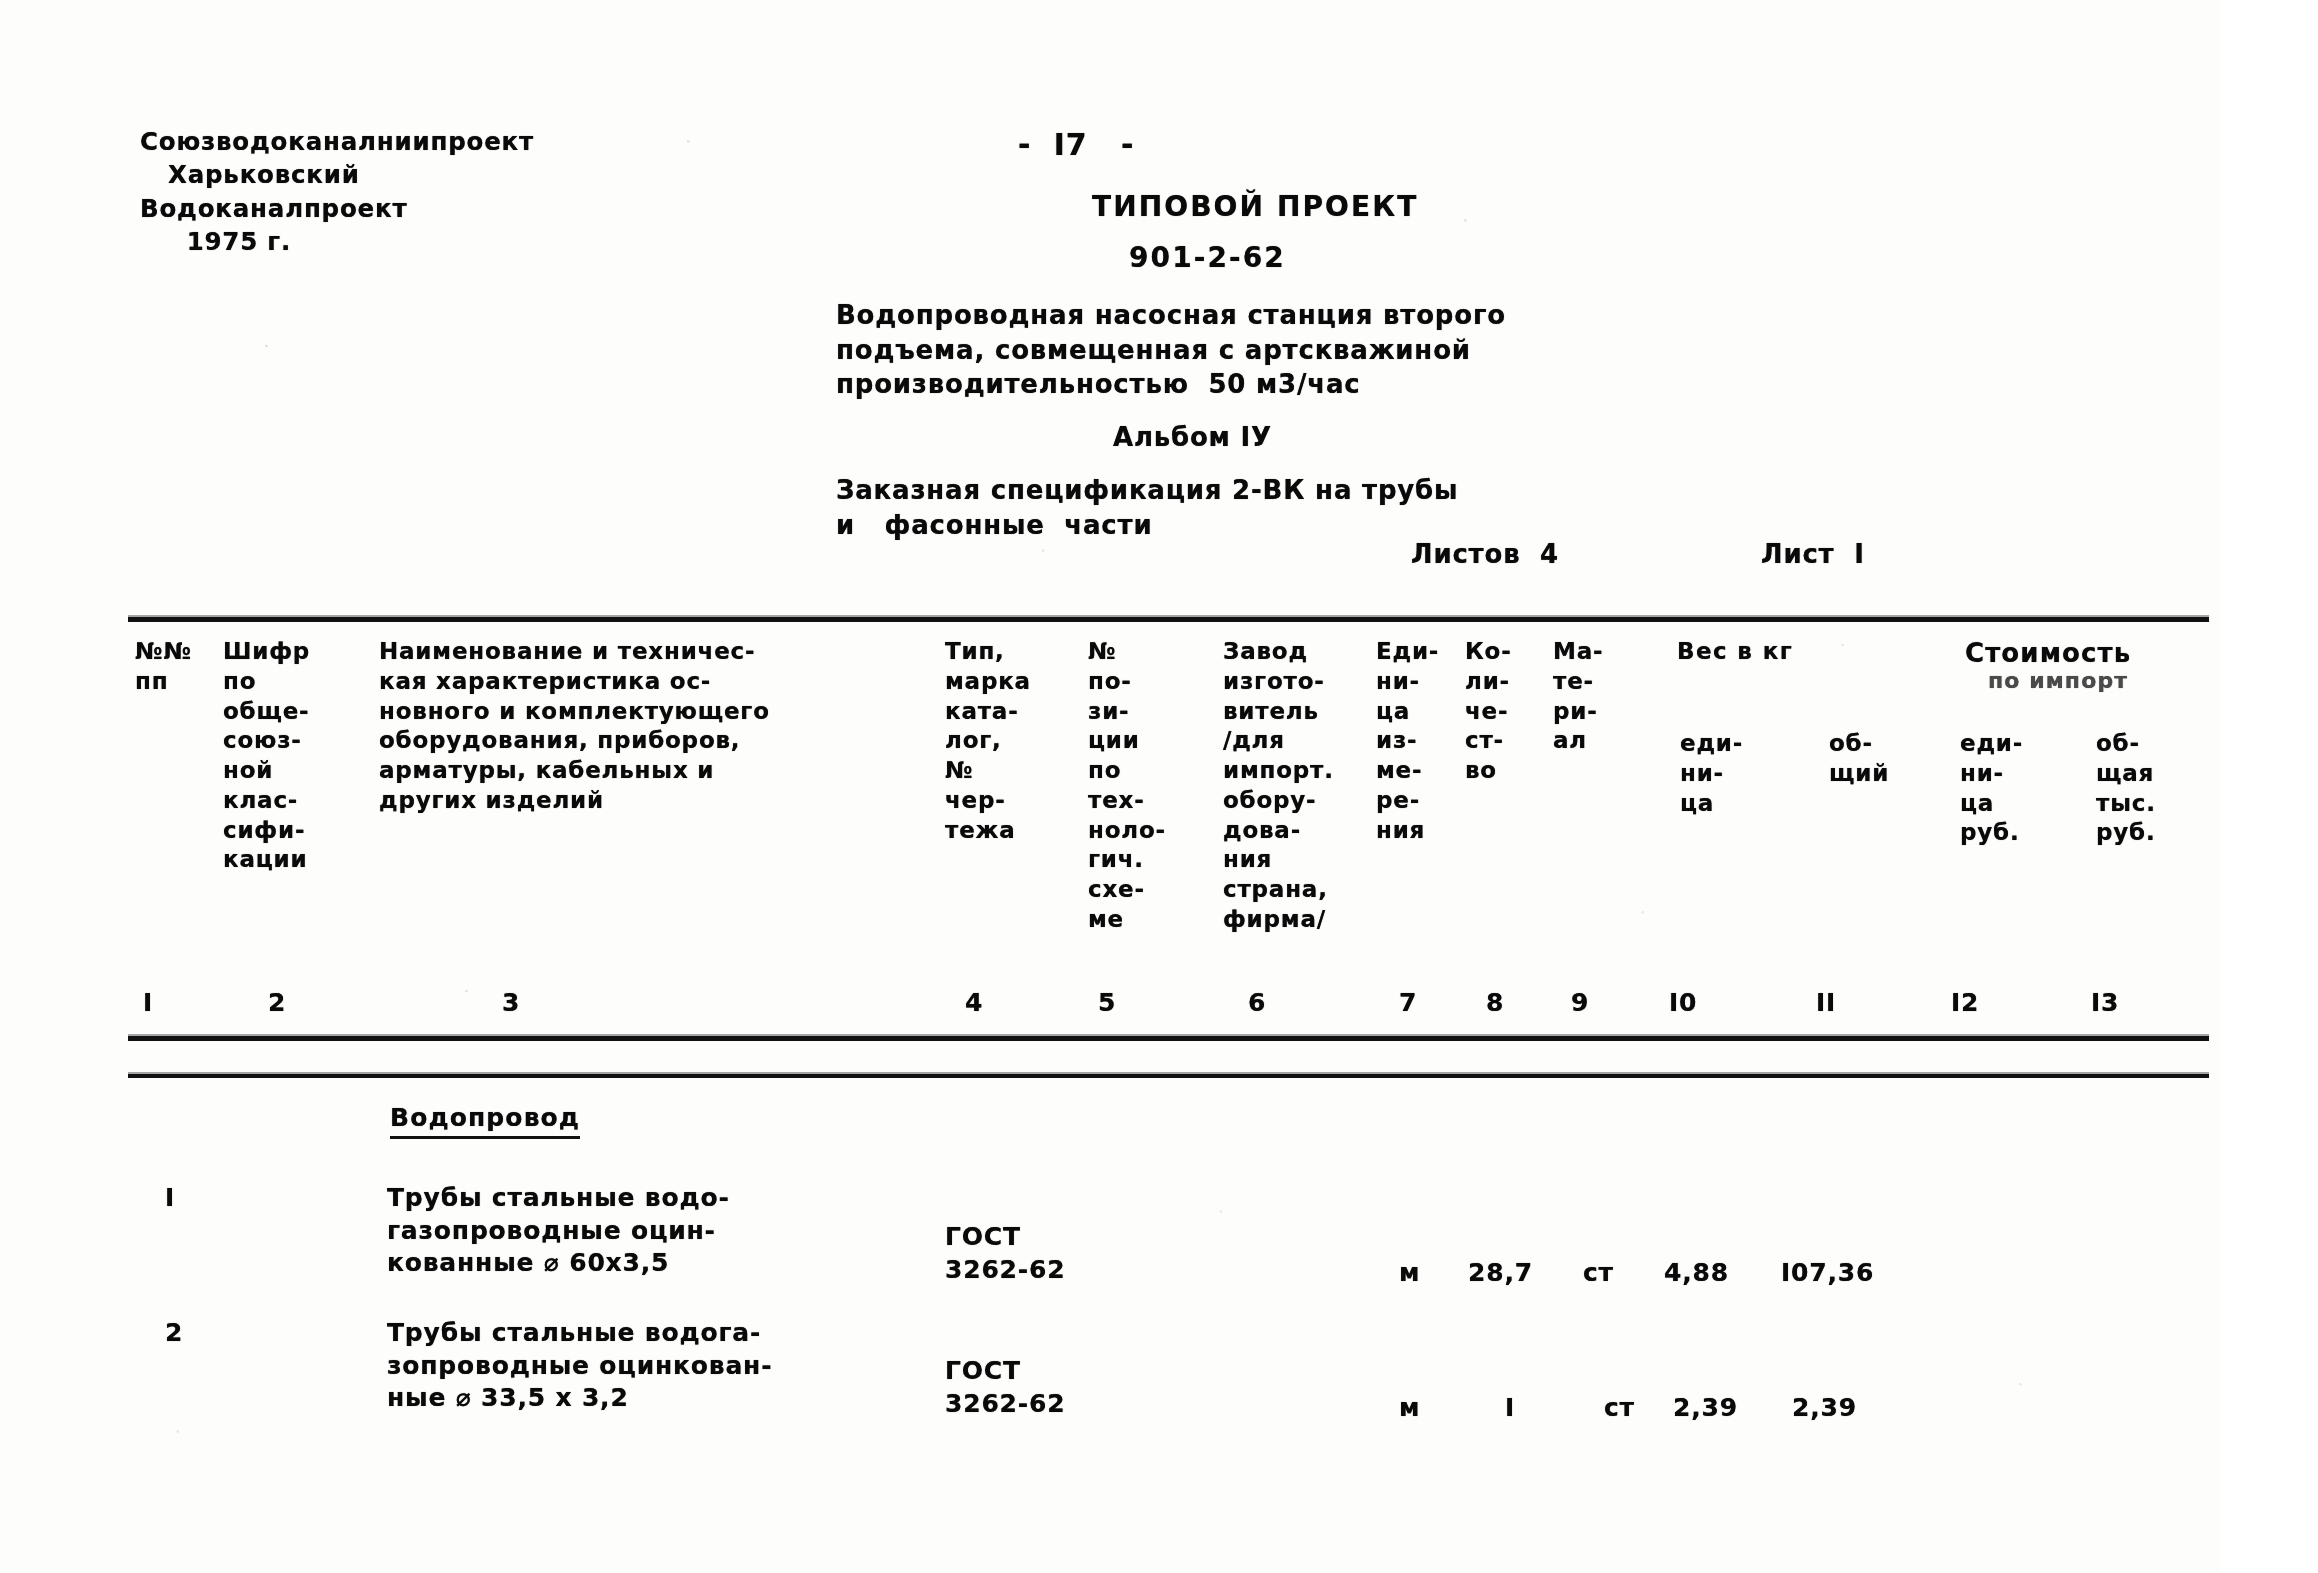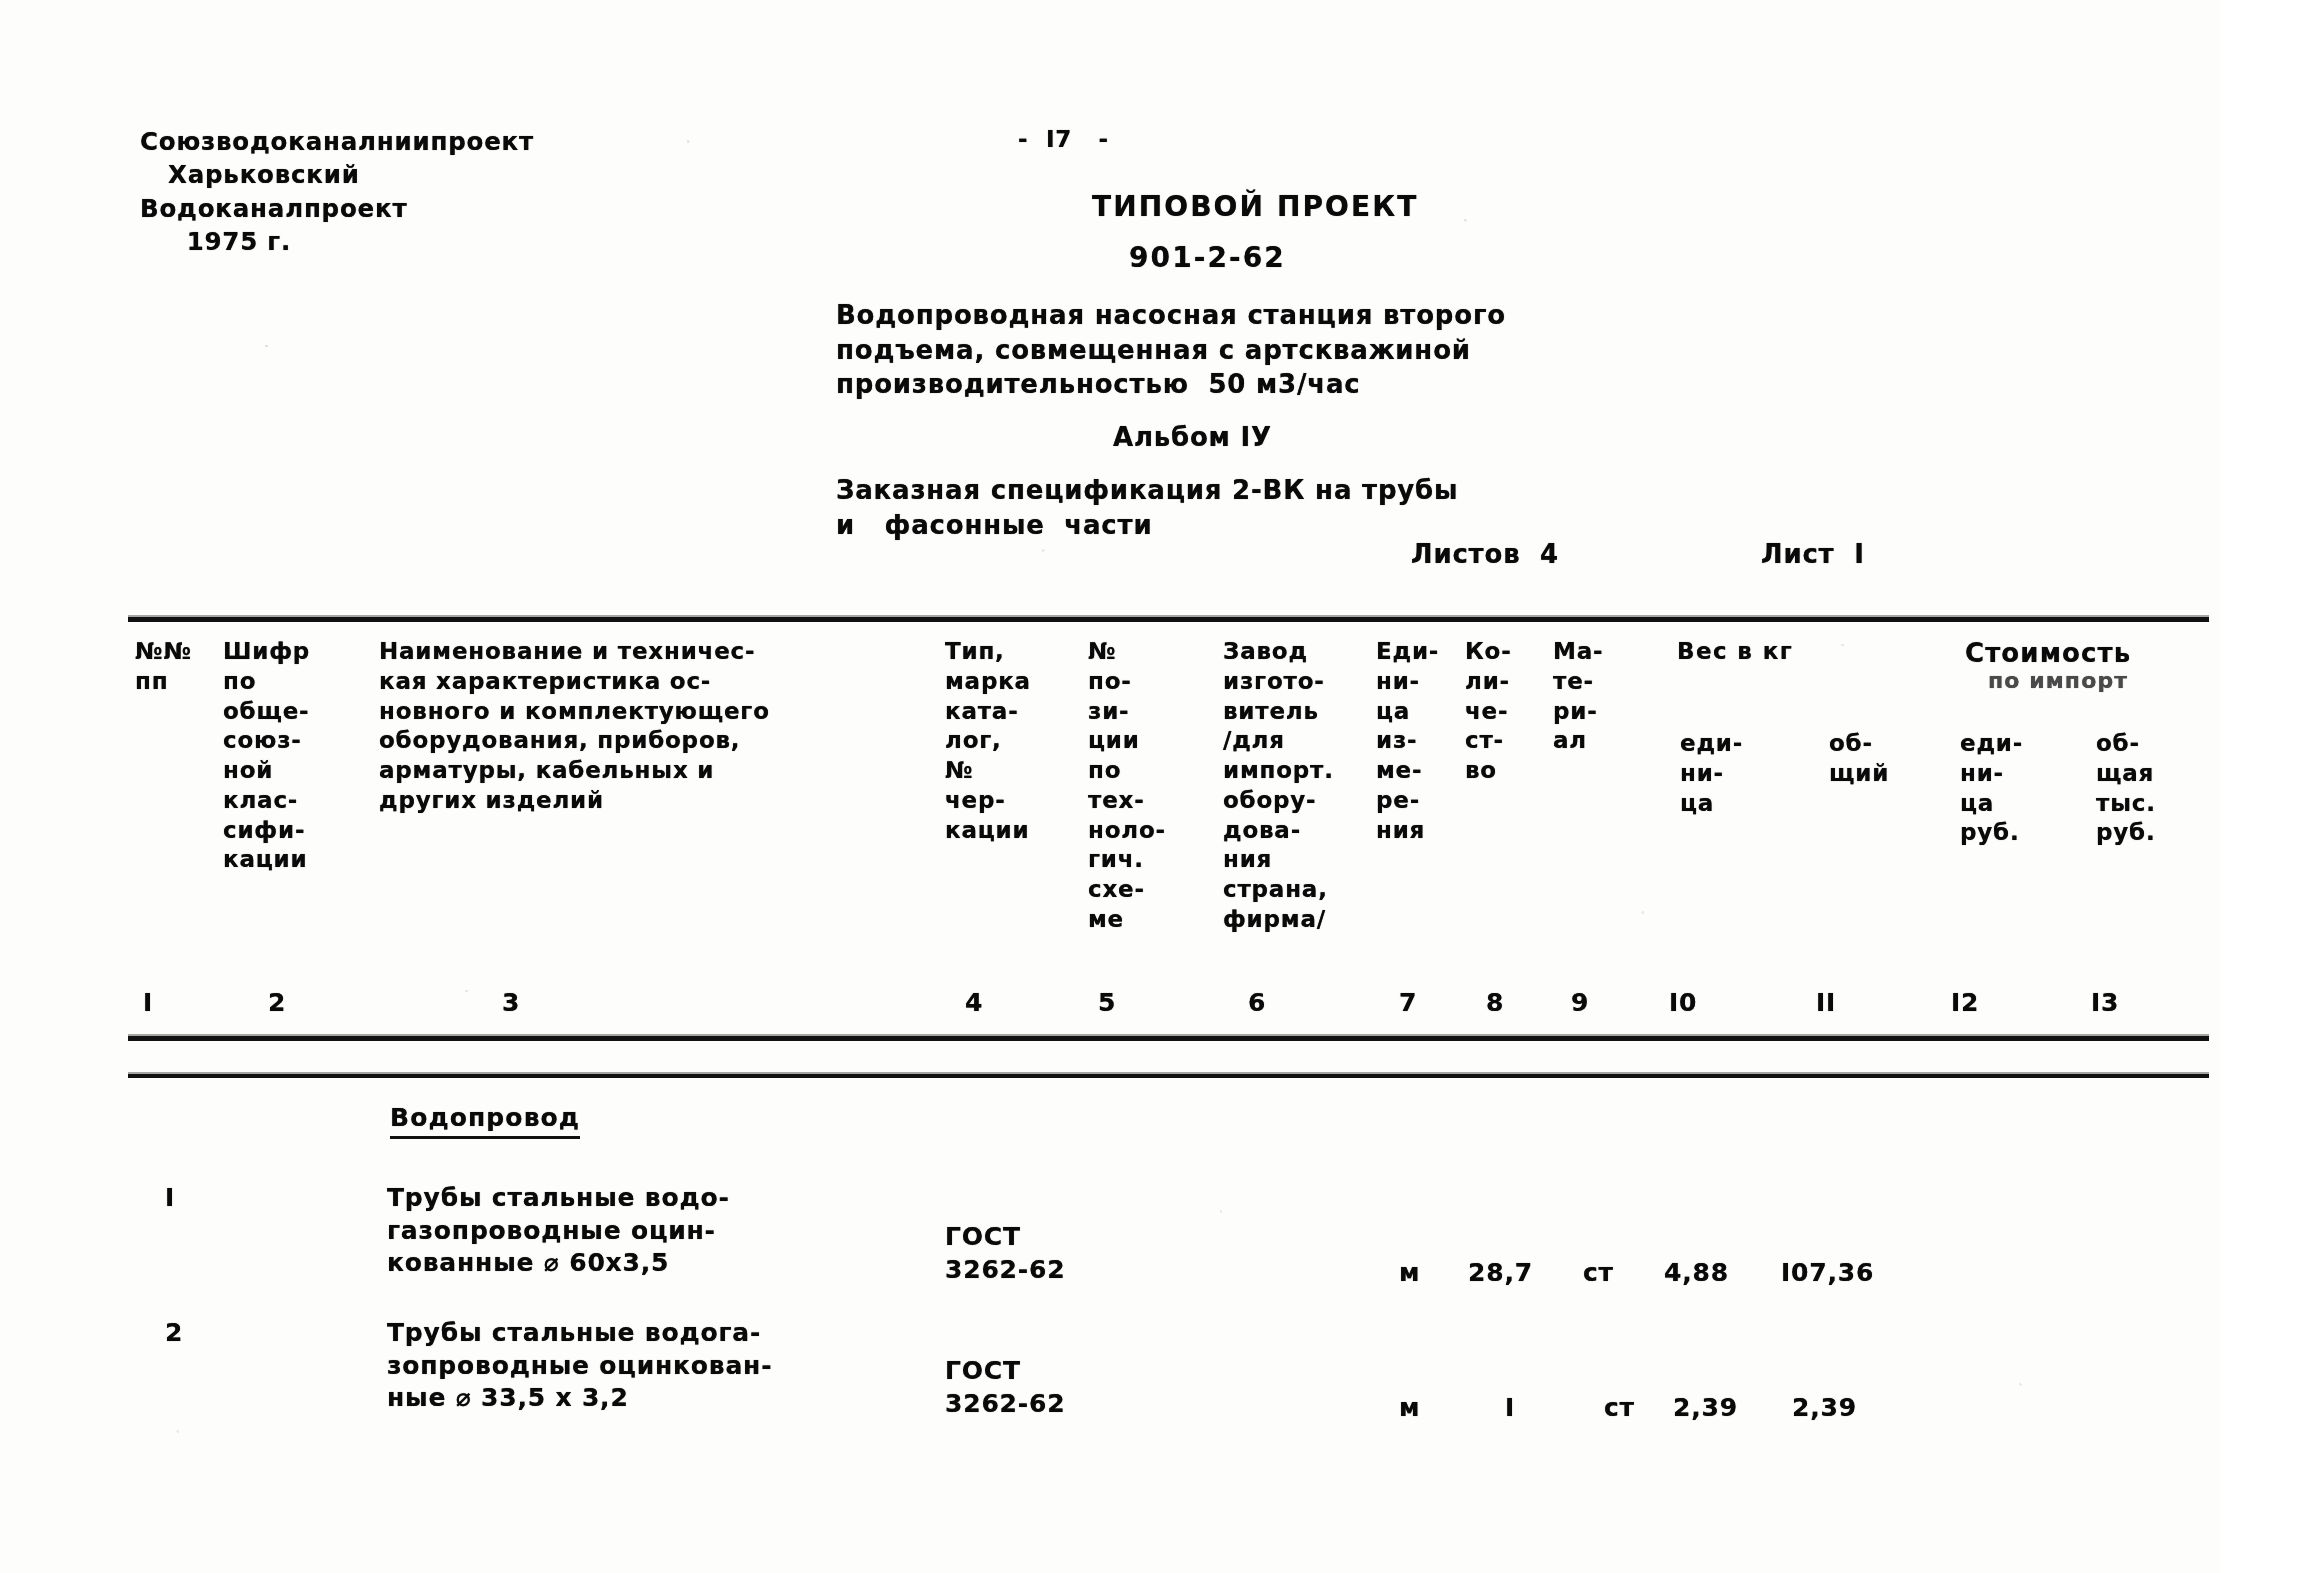--- a/index.html
+++ b/index.html
@@ -35,21 +35,21 @@
     font-family: "DejaVu Sans", sans-serif;
     font-weight: 700;
     white-space: pre;
     letter-spacing: 0.8px;
     line-height: 1.30;
     text-shadow: 0 0 0.8px rgba(0,0,0,0.75);
   }
 
   
   #org-block      { left: 140px;  top: 125px;  font-size: 24.5px; line-height: 1.36; }
-  #page-number    { left: 1018px; top: 125px;  font-size: 23px; }
+  #page-number    { left: 1018px; top: 125px;  font-size: 30px; }
   #doc-type       { left: 1092px; top: 189px;  font-size: 28px; letter-spacing: 2.1px; }
   #doc-code       { left: 1129px; top: 240px;  font-size: 28px; letter-spacing: 2.1px; }
   #doc-desc       { left: 836px; top: 298px;  font-size: 26px; line-height: 1.33; }
   #album-line     { left: 1113px; top: 421px;  font-size: 26px; }
   #spec-line      { left: 836px; top: 473px;  font-size: 26px; line-height: 1.33; }
   #sheets-count   { left: 1411px; top: 538px;  font-size: 26px; }
   #sheet-current  { left: 1761px; top: 538px;  font-size: 26px; }
 
   
   .rule {
@@ -165,21 +165,21 @@
 новного и комплектующего
 оборудования, приборов,
 арматуры, кабельных и
 других изделий</div>
   <div class="txt hcell" id="h-col4">Тип,
 марка
 ката-
 лог,
 №
 чер-
-кации</div>
+тежа</div>
   <div class="txt hcell" id="h-col5">№
 по-
 зи-
 ции
 по
 тех-
 ноло-
 гич.
 схе-
 ме</div>

